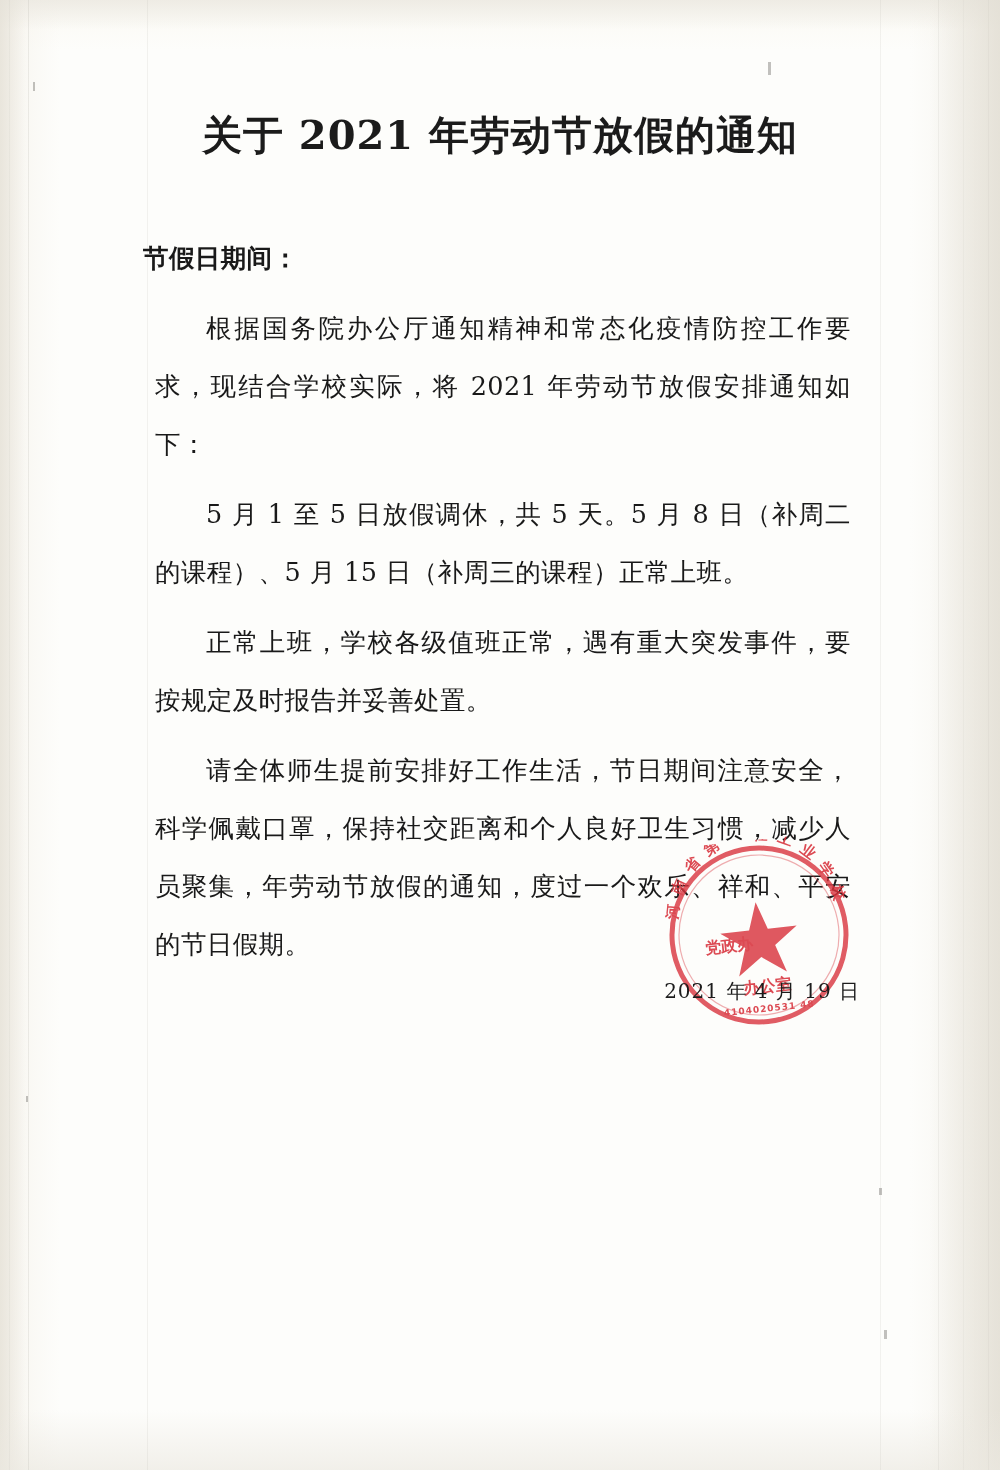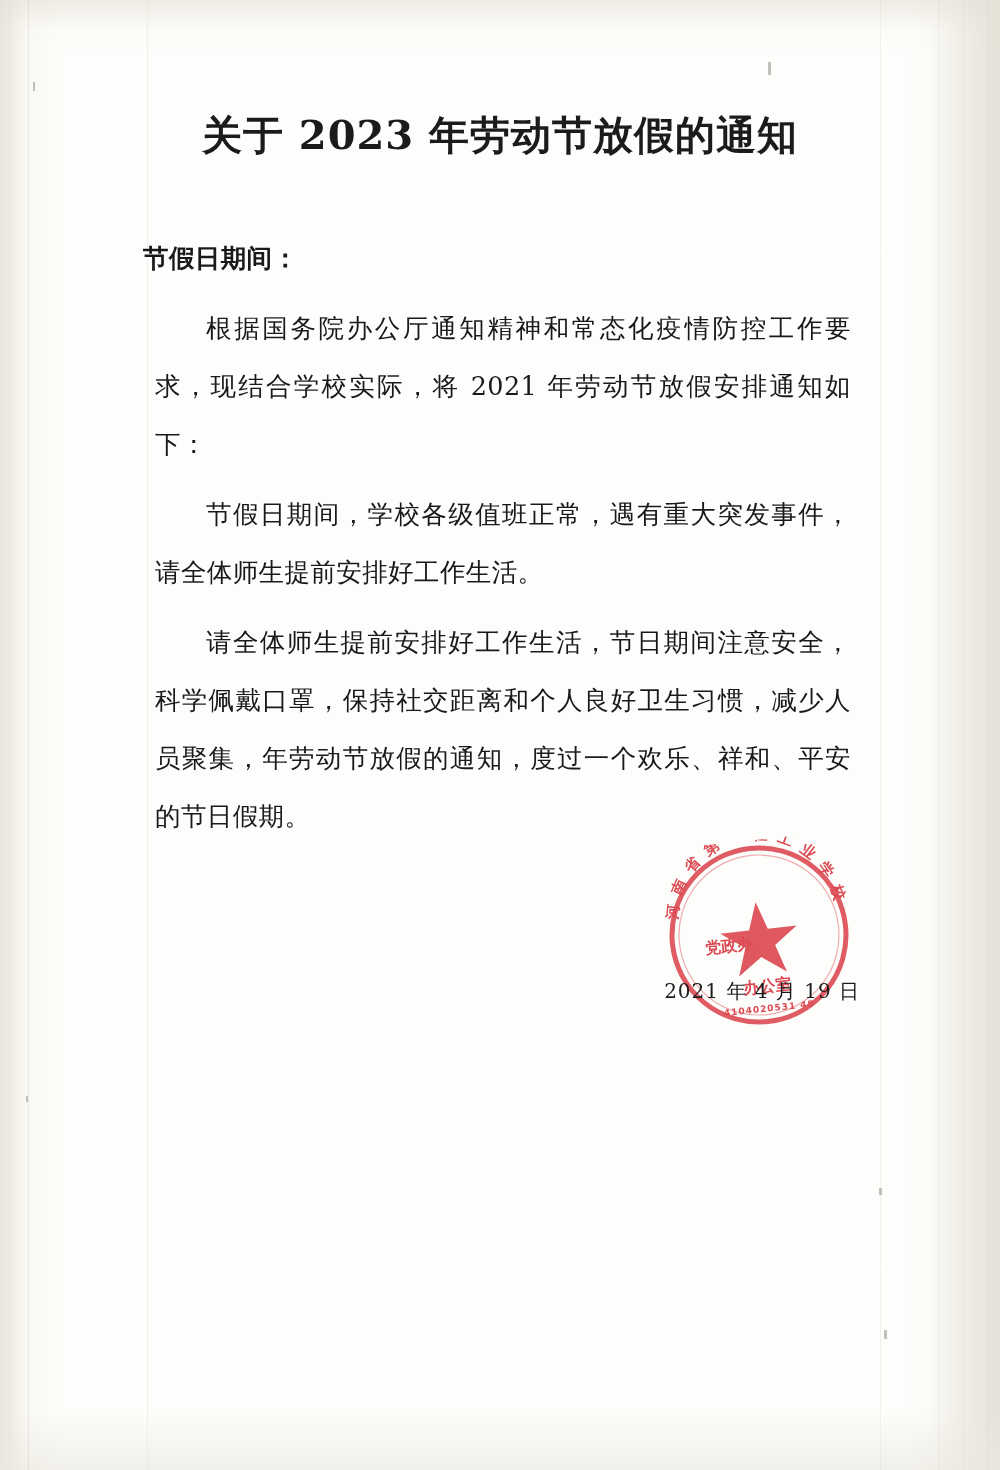--- a/index.html
+++ b/index.html
@@ -181,26 +181,27 @@
   <div class="streaks2"></div>
 
   <div class="speck" style="left:768px; top:62px; width:3px; height:13px;"></div>
   <div class="speck" style="left:33px; top:82px; width:2px; height:9px;"></div>
   <div class="speck" style="left:879px; top:1188px; width:3px; height:7px;"></div>
   <div class="speck" style="left:884px; top:1330px; width:3px; height:9px;"></div>
   <div class="speck" style="left:26px; top:1096px; width:2px; height:6px;"></div>
 
   <div class="doc">
 
-    <h1 class="doc-title">关于 2023 年劳动节放假的通知</h1>
+    <h1 class="doc-title">关于 2021 年劳动节放假的通知</h1>
 
     <div class="body-block">
       <p class="salutation">节假日期间：</p>
       <p class="para">根据国务院办公厅通知精神和常态化疫情防控工作要求，现结合学校实际，将 2021 年劳动节放假安排通知如下：</p>
-      <p class="para">节假日期间，学校各级值班正常，遇有重大突发事件，请全体师生提前安排好工作生活。</p>
+      <p class="para">5 月 1 至 5 日放假调休，共 5 天。5 月 8 日（补周二的课程）、5 月 15 日（补周三的课程）正常上班。</p>
+      <p class="para">正常上班，学校各级值班正常，遇有重大突发事件，要按规定及时报告并妥善处置。</p>
       <p class="para">请全体师生提前安排好工作生活，节日期间注意安全，科学佩戴口罩，保持社交距离和个人良好卫生习惯，减少人员聚集，年劳动节放假的通知，度过一个欢乐、祥和、平安的节日假期。</p>
     </div>
 
     <div class="sign-area">
 
       <div class="seal">
         <svg width="190" height="190" viewBox="0 0 190 190" xmlns="http://www.w3.org/2000/svg">
           <circle cx="95" cy="95" r="87" fill="none" stroke="#d8323c" stroke-width="5" opacity="0.9"></circle>
           <circle cx="95" cy="95" r="80" fill="none" stroke="#d8323c" stroke-width="1.2" opacity="0.45"></circle>
           <path id="sealArc" d="M 95,182 A 87,87 0 1 1 95.01,182" fill="none"></path>

